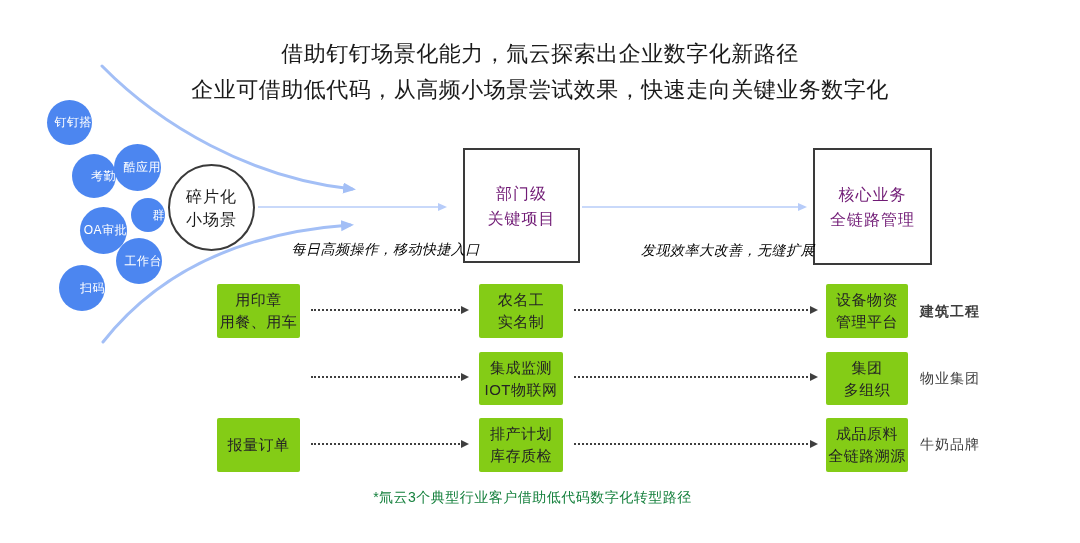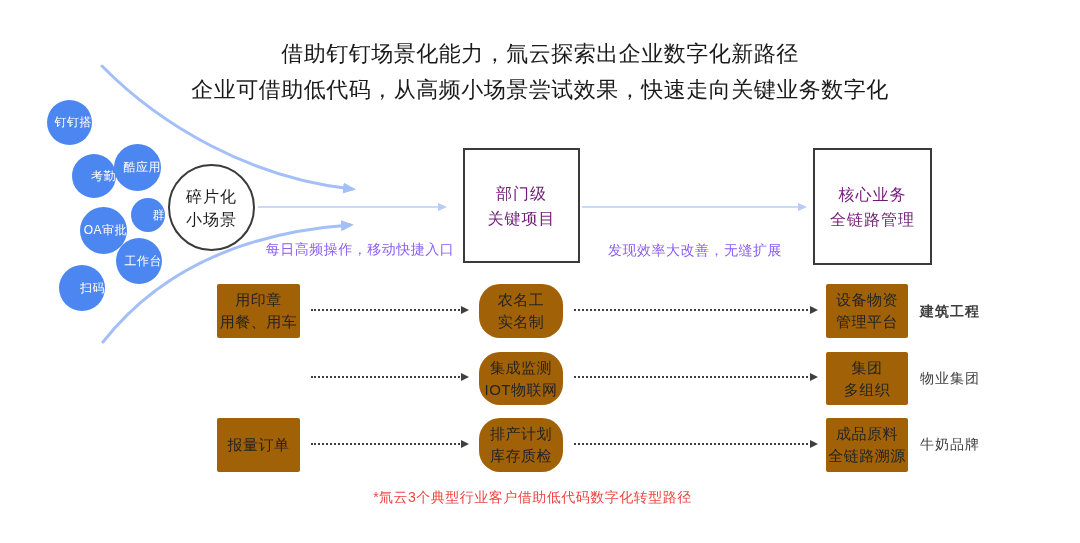--- a/index.html
+++ b/index.html
@@ -28,42 +28,42 @@
   .stage-circle{position:absolute;left:168px;top:164px;width:87px;height:87px;
       border:2.5px solid #3a3a3a;border-radius:50%;background:#fff;box-sizing:border-box;
       display:flex;flex-direction:column;align-items:center;justify-content:center;
       font-size:16px;line-height:23px;color:#1a1a1a;letter-spacing:1px;}
   .stage-box{position:absolute;border:2.5px solid #3a3a3a;background:#fff;box-sizing:border-box;
       display:flex;flex-direction:column;align-items:center;justify-content:center;
       font-size:16px;line-height:25px;color:#701a75;letter-spacing:1px;}
   .sb2{left:463px;top:148px;width:117px;height:115px;}
   .sb3{left:813px;top:148px;width:119px;height:117px;}
   
-  .caption{position:absolute;width:240px;text-align:center;font-size:14px;color:#8b5cf6;letter-spacing:.5px;}
+  .caption{position:absolute;width:240px;text-align:right;font-size:14px;color:#000000;letter-spacing:.5px;font-style:italic;}
   .cap1{left:240px;top:241px;}
   .cap2{left:575px;top:242px;}
   
-  .lbox{position:absolute;background:#a16207;border-radius:2px;box-sizing:border-box;
+  .lbox{position:absolute;background:#84cc16;border-radius:2px;box-sizing:border-box;
       display:flex;flex-direction:column;align-items:center;justify-content:center;
       font-size:15px;line-height:22px;color:#242424;text-align:center;letter-spacing:.5px;}
   .r1{top:284px;height:54px;}  .r2{top:352px;height:53px;}  .r3{top:418px;height:54px;}
-  .k1{left:217px;width:83px;}  .k2{left:479px;width:84px;border-radius:21px;}  .k3{left:826px;width:82px;}
+  .k1{left:217px;width:83px;}  .k2{left:479px;width:84px;}  .k3{left:826px;width:82px;}
   
   .industry{position:absolute;left:920px;font-size:14px;color:#3d3d3d;letter-spacing:1px;}
   .i1{top:303px;font-weight:bold;} .i2{top:370px;} .i3{top:436px;}
   
   .da{position:absolute;height:0;border-top:2px dotted #3f3f3f;}
   .da::after{content:"";position:absolute;right:-2px;top:-5px;width:0;height:0;
       border-left:8px solid #3f3f3f;border-top:4px solid transparent;border-bottom:4px solid transparent;}
   .daA{left:311px;width:156px;}
   .daB{left:574px;width:242px;}
   .day1{top:309px;} .day2{top:376px;} .day3{top:443px;}
   
   .footnote{position:absolute;top:489px;left:0;width:1065px;text-align:center;
-      font-size:14px;color:#ef4444;letter-spacing:.5px;}
+      font-size:14px;color:#15803d;letter-spacing:.5px;}
 </style>
 </head>
 <body>
 
 <div class="canvas">
 
   <svg class="arrow-layer" viewBox="0 0 1080 543" xmlns="http://www.w3.org/2000/svg">
     <defs>
       <marker id="ahBig" markerUnits="userSpaceOnUse" markerWidth="16" markerHeight="14" refX="9" refY="5.5" orient="auto">
         <path d="M0,0 L13,5.5 L0,11 Z" fill="#A3BFF6"></path>

